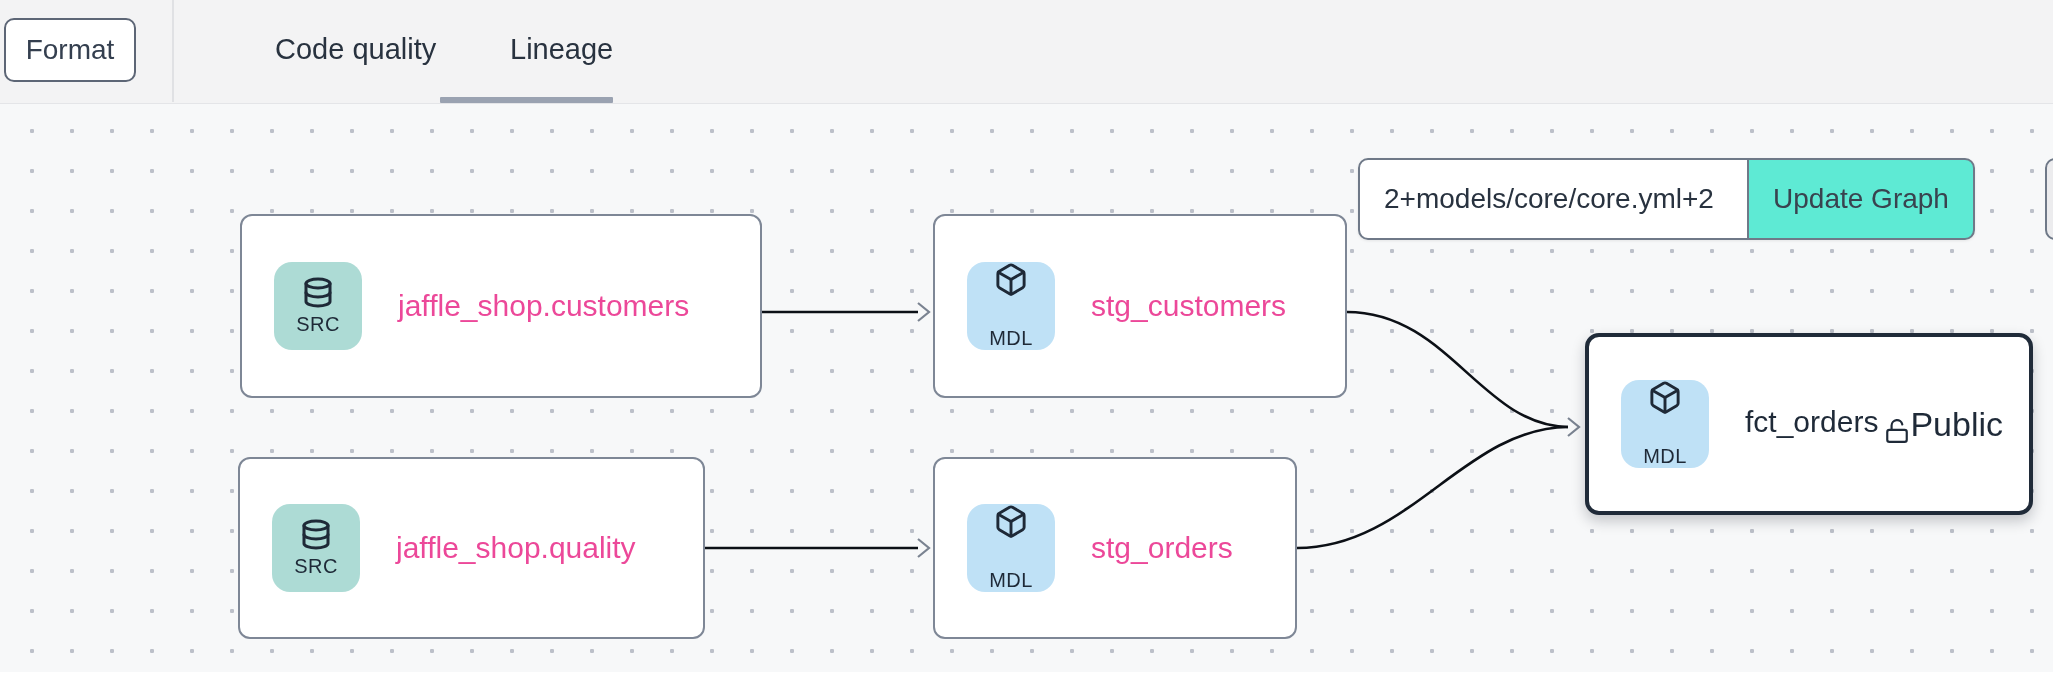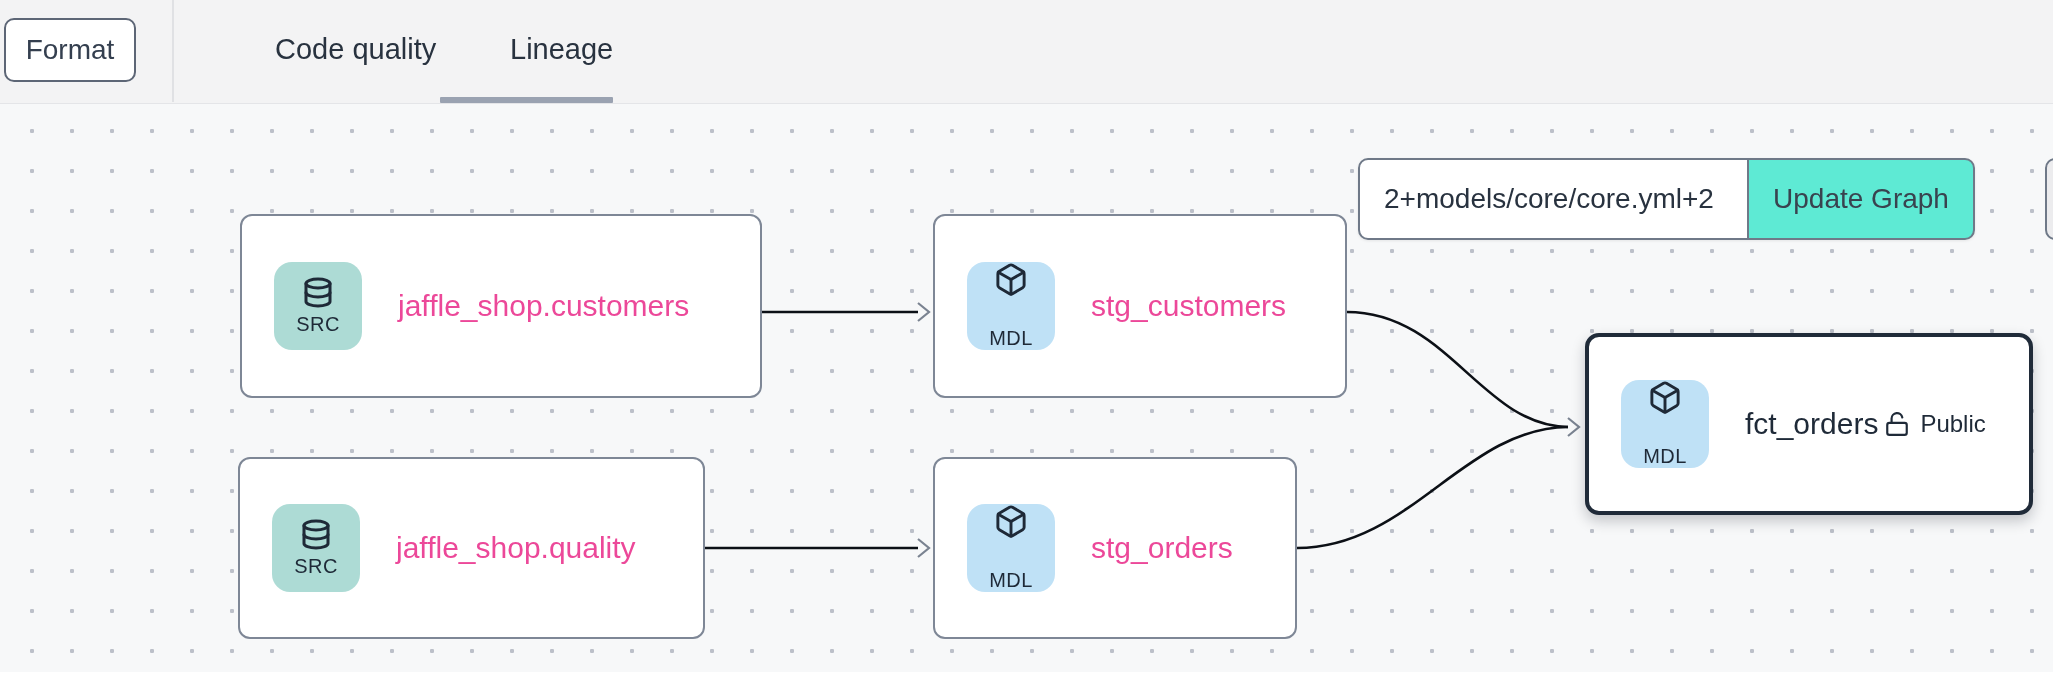--- a/index.html
+++ b/index.html
@@ -63,21 +63,21 @@
     color:#1e2937;
   }
   .badge.src{background:#addbd5;}
   .badge.mdl{background:#bfe1f6;gap:29px;}
   .badge svg{width:36px;height:36px;stroke:#1e2937;stroke-width:2;fill:none;
     stroke-linecap:round;stroke-linejoin:round;}
   .badge-text{font-size:20px;letter-spacing:0.5px;margin-top:1px;color:#1e2937;}
   .node-label{font-size:30px;color:#ec4899;white-space:nowrap;}
   .node-text-col{display:flex;flex-direction:row;gap:6px;}
   .node-title{font-size:30px;color:#1f2a38;white-space:nowrap;}
-  .access-row{display:flex;align-items:center;gap:10px;font-size:24px;color:#1f2a38;}
+  .access-row{display:flex;align-items:flex-end;font-size:34px;color:#1f2a38;}
   .access-row svg{width:26px;height:26px;stroke:#1f2a38;stroke-width:2;fill:none;
     stroke-linecap:round;stroke-linejoin:round;}
 
   
   .selector-group{
     position:absolute;left:1358px;top:158px;height:82px;display:flex;z-index:4;
     box-shadow:0 1px 3px rgba(0,0,0,0.08);border-radius:10px;
   }
   .selector-input{
     width:390px;height:82px;box-sizing:border-box;

